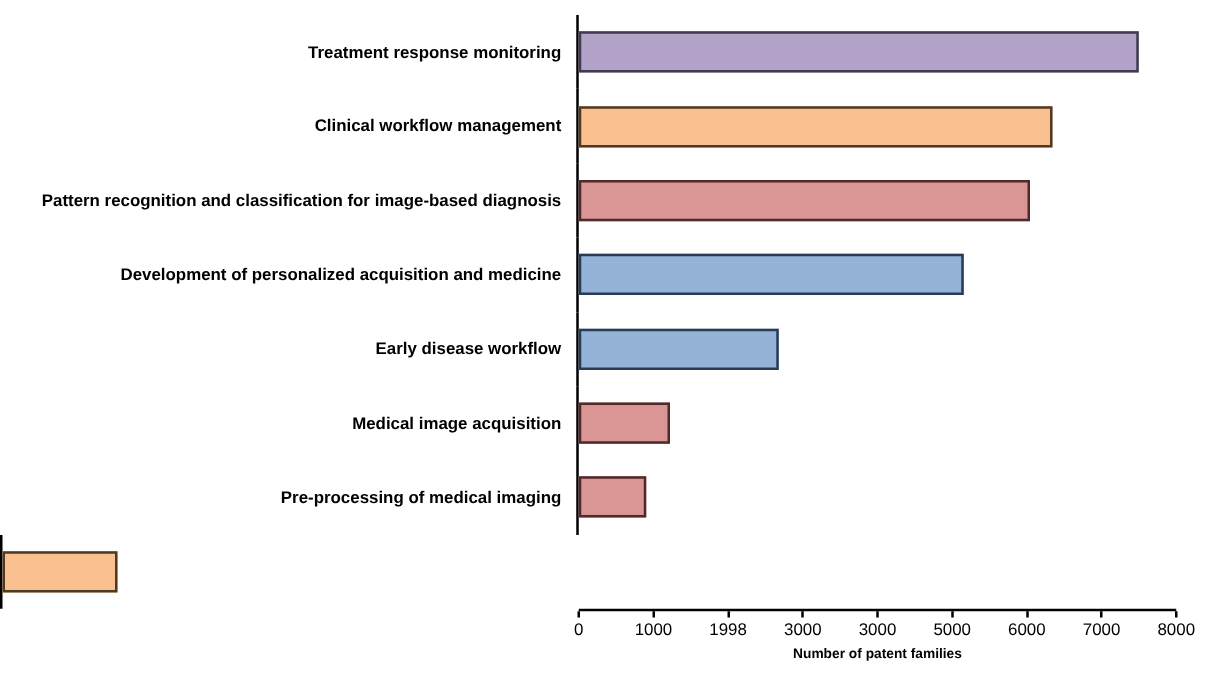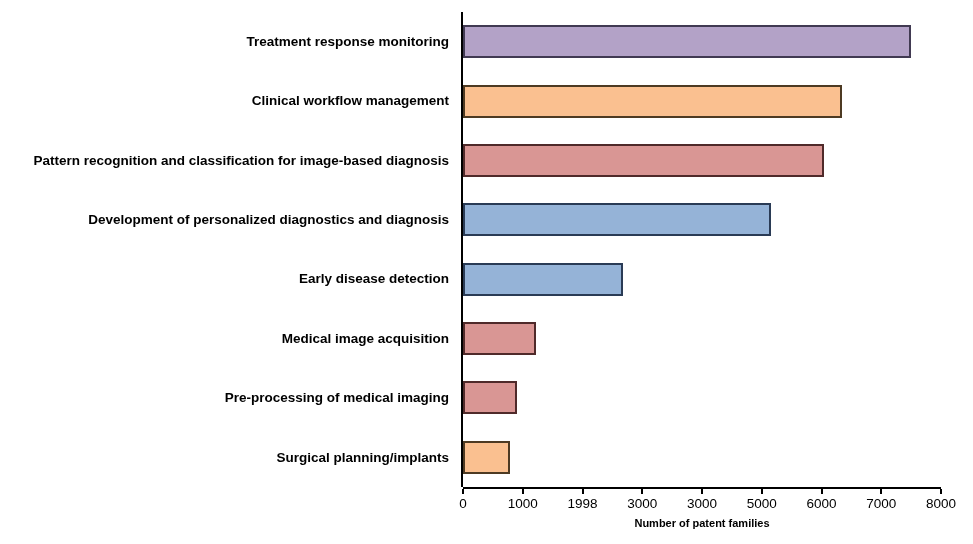--- a/index.html
+++ b/index.html
@@ -63,45 +63,44 @@
           <div class="bar" style="width: 79.375%; background: rgb(250, 192, 144); border-color: rgb(77, 58, 35);"></div>
         </div>
       </div>
       <div class="row">
         <div class="cat-label">Pattern recognition and classification for image-based diagnosis</div>
         <div class="track">
           <div class="bar" style="width: 75.625%; background: rgb(217, 150, 148); border-color: rgb(79, 42, 42);"></div>
         </div>
       </div>
       <div class="row">
-        <div class="cat-label">Development of personalized diagnostics and diagnosis</div>
+        <div class="cat-label">Development of personalized acquisition and medicine</div>
         <div class="track">
           <div class="bar" style="width: 64.375%; background: rgb(149, 179, 215); border-color: rgb(42, 59, 85);"></div>
         </div>
       </div>
       <div class="row">
-        <div class="cat-label">Early disease detection</div>
+        <div class="cat-label">Early disease workflow</div>
         <div class="track">
           <div class="bar" style="width: 33.375%; background: rgb(149, 179, 215); border-color: rgb(42, 59, 85);"></div>
         </div>
       </div>
       <div class="row">
         <div class="cat-label">Medical image acquisition</div>
         <div class="track">
           <div class="bar" style="width: 15.25%; background: rgb(217, 150, 148); border-color: rgb(79, 42, 42);"></div>
         </div>
       </div>
       <div class="row">
         <div class="cat-label">Pre-processing of medical imaging</div>
         <div class="track">
           <div class="bar" style="width: 11.25%; background: rgb(217, 150, 148); border-color: rgb(79, 42, 42);"></div>
         </div>
       </div>
       <div class="row">
-        <div class="cat-label">Surgical planning/implants</div>
         <div class="track">
           <div class="bar" style="width: 9.75%; background: rgb(250, 192, 144); border-color: rgb(77, 58, 35);"></div>
         </div>
       </div>
     </div>
   <div class="xaxis-line"></div>
   <div id="ticks">
       <div class="tick" style="left: 463px;"></div>
       <div class="tick-label" style="left: 463px;">0</div>
       <div class="tick" style="left: 522.75px;"></div>

